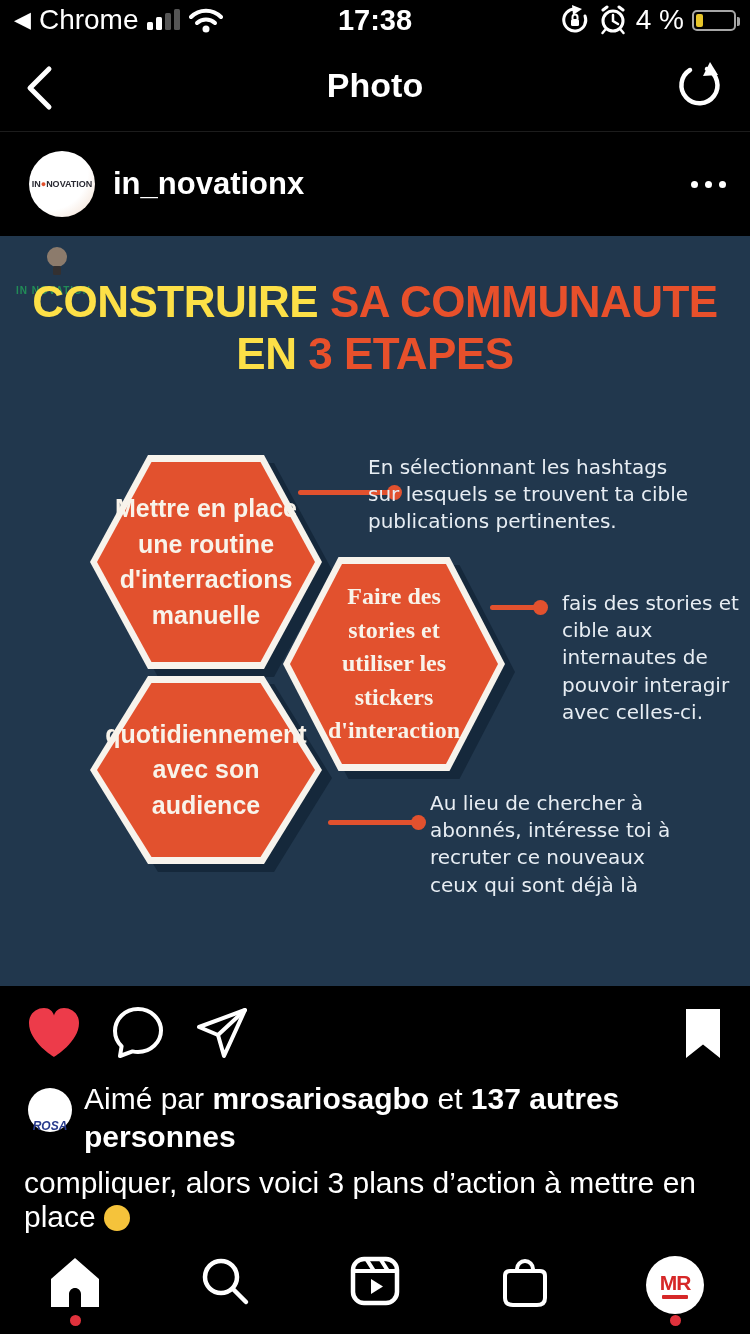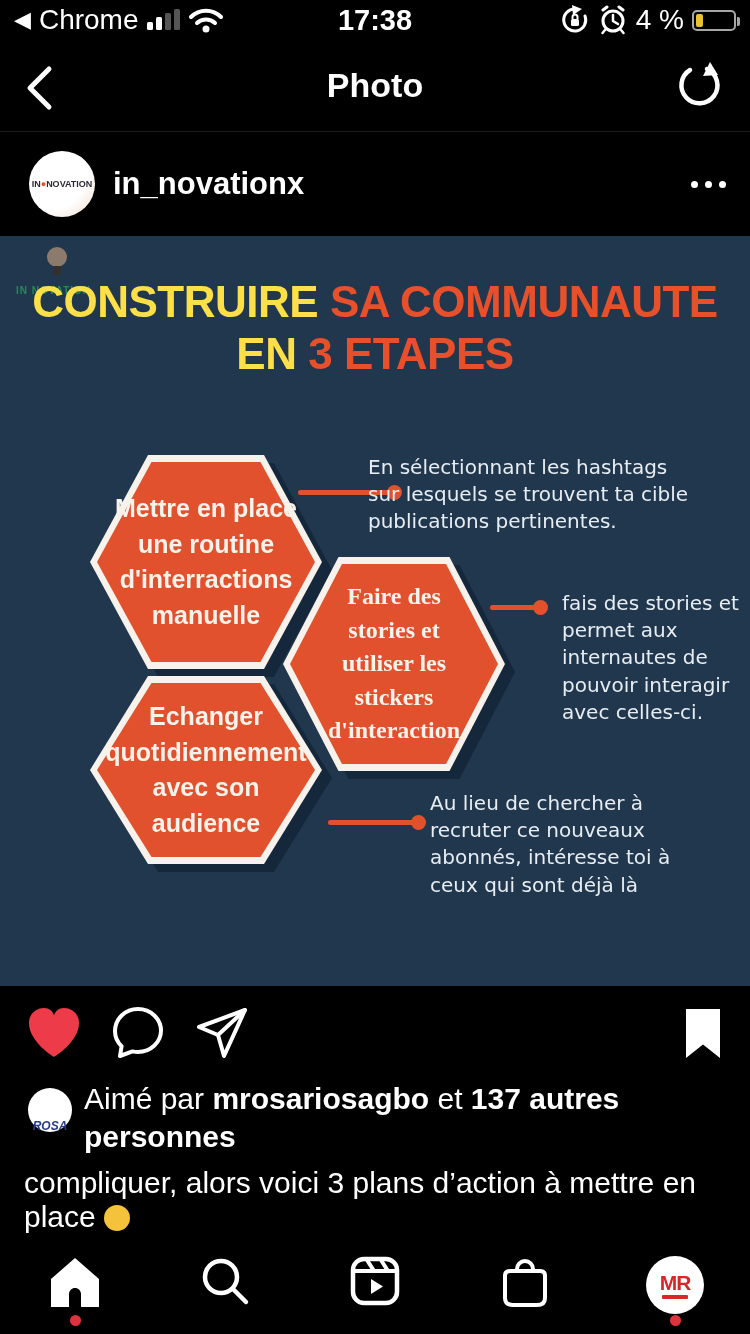--- a/index.html
+++ b/index.html
@@ -205,21 +205,20 @@
       <div>stickers</div>
       <div>d'interaction</div>
     </div>
   </div>
 
   <div class="hex" style="left:90px; top:440px; width:232px; height:188px;">
     <div class="layer shadow"></div>
       <div class="layer border"></div>
       <div class="layer fillp"></div>
     <div class="txt">
-      <div>Echanger</div>
       <div>quotidiennement</div>
       <div>avec son</div>
       <div>audience</div>
     </div>
   </div>
 
   <div class="connector" style="left:298px; top:254px; width:92px;">
       <span class="dot"></span>
     </div>
   <div class="connector" style="left:490px; top:369px; width:46px;">
@@ -229,29 +228,29 @@
       <span class="dot"></span>
     </div>
 
   <div class="annotation" style="left:368px; top:218px;">
     <div>En sélectionnant les hashtags</div>
     <div>sur lesquels se trouvent ta cible</div>
     <div>publications pertinentes.</div>
   </div>
   <div class="annotation" style="left:562px; top:354px;">
     <div>fais des stories et</div>
-    <div>permet aux</div>
+    <div>cible aux</div>
     <div>internautes de</div>
     <div>pouvoir interagir</div>
     <div>avec celles-ci.</div>
   </div>
   <div class="annotation" style="left:430px; top:554px;">
     <div>Au lieu de chercher à</div>
+    <div>abonnés, intéresse toi à</div>
     <div>recruter ce nouveaux</div>
-    <div>abonnés, intéresse toi à</div>
     <div>ceux qui sont déjà là</div>
   </div>
 </div>
 
 <div class="action-bar">
   <span class="act">
     <svg width="56" height="52" viewBox="0 0 56 52">
       <path d="M28 50 C28 50 3 35 3 16 C3 6 11 1 18 1 C23.5 1 27 4.5 28 8.5 C29 4.5 32.5 1 38 1 C45 1 53 6 53 16 C53 35 28 50 28 50 Z" fill="#ed3b4a"></path>
     </svg>
   </span>

